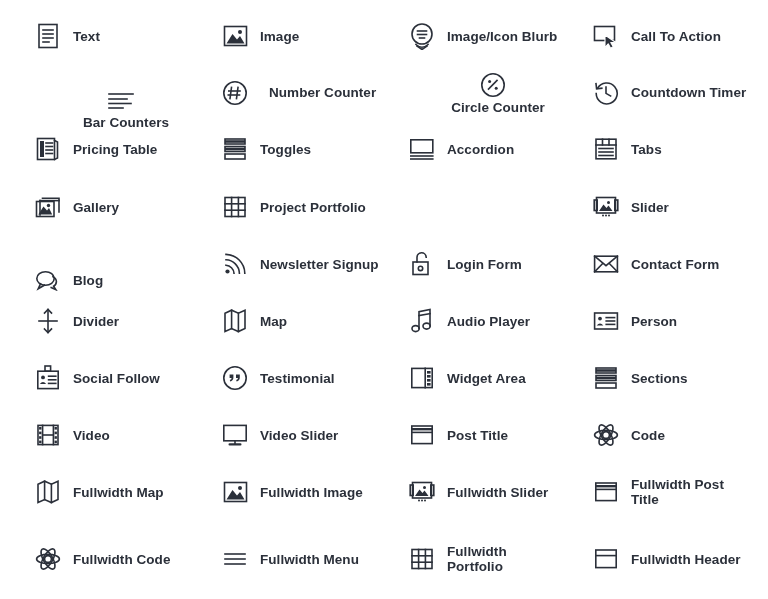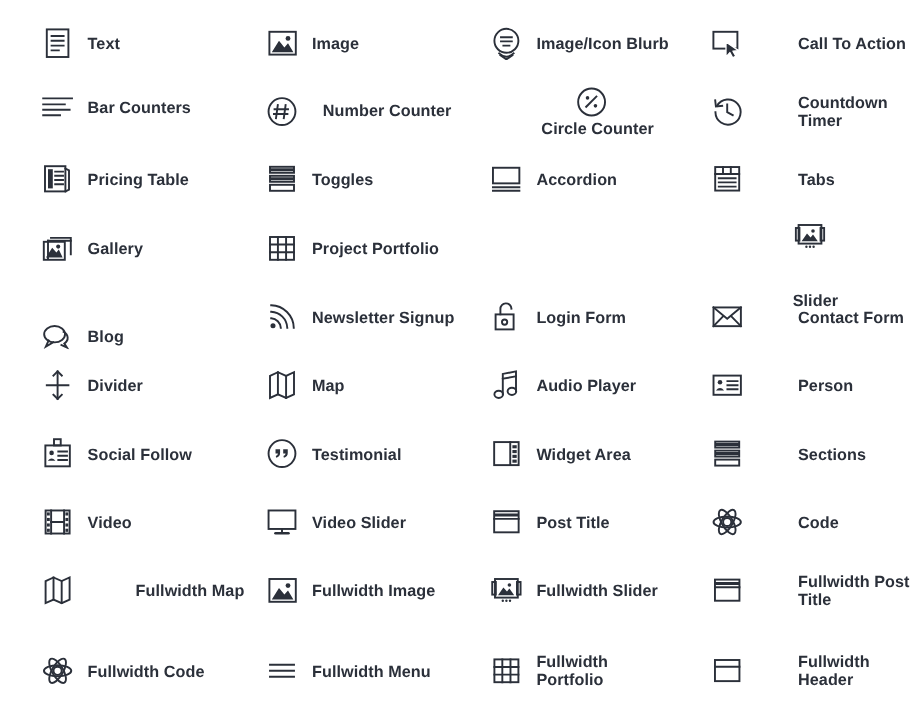--- a/index.html
+++ b/index.html
@@ -46,21 +46,21 @@
     line-height: 15px;
     letter-spacing: 0.05px;
     color: #2b303a;
     white-space: pre-line;
     max-width: 140px;
   }
   
   .c1 { left: 33px;  width: 186px; }
   .c2 { left: 220px; width: 186px; }
   .c3 { left: 407px; width: 182px; }
-  .c4 { left: 591px; width: 177px; gap: 34px; }
+  .c4 { left: 591px; width: 177px; }
 </style>
 </head>
 <body>
 
 <div id="grid">
     <div class="module c1" style="top: 14px;">
       <span class="icon-wrap">
         <svg width="22" height="26" viewBox="0 0 22 26">
           <rect x="2" y="1.5" width="18" height="23" stroke="#2b303a" fill="none" stroke-width="1.6" stroke-linecap="square" stroke-linejoin="miter"></rect>
           <line x1="6" y1="7" x2="16" y2="7" stroke="#2b303a" fill="none" stroke-width="1.6" stroke-linecap="square" stroke-linejoin="miter"></line>
@@ -96,21 +96,21 @@
     </div>
     <div class="module c4" style="top: 14px;">
       <span class="icon-wrap">
         <svg width="26" height="26" viewBox="0 0 26 26">
           <rect x="1.5" y="3.5" width="20" height="14" stroke="#2b303a" fill="none" stroke-width="1.6" stroke-linecap="square" stroke-linejoin="miter"></rect>
           <path d="M12 12 L12 24.5 L15.2 20.8 L17.6 25.2 L20.2 23.8 L17.8 19.6 L22.5 19.2 Z" fill="#2b303a" stroke="#ffffff" stroke-width="1.1" stroke-linejoin="round"></path>
         </svg>
       </span>
       <span class="label">Call To Action</span>
     </div>
-    <div class="module c1" style="top: 67px;">
+    <div class="module c1" style="top: 86px; flex-direction: column;">
       <span class="icon-wrap">
         <svg width="26" height="20" viewBox="0 0 26 20">
           <line x1="1" y1="3" x2="25" y2="3" stroke="#2b303a" fill="none" stroke-width="1.6" stroke-linecap="square" stroke-linejoin="miter"></line>
           <line x1="1" y1="8" x2="19" y2="8" stroke="#2b303a" fill="none" stroke-width="1.6" stroke-linecap="square" stroke-linejoin="miter"></line>
           <line x1="1" y1="12.5" x2="23" y2="12.5" stroke="#2b303a" fill="none" stroke-width="1.6" stroke-linecap="square" stroke-linejoin="miter"></line>
           <line x1="1" y1="17" x2="15" y2="17" stroke="#2b303a" fill="none" stroke-width="1.6" stroke-linecap="square" stroke-linejoin="miter"></line>
         </svg>
       </span>
       <span class="label">Bar Counters</span>
     </div>
@@ -216,21 +216,21 @@
         <svg width="24" height="24" viewBox="0 0 24 24">
           <rect x="2" y="2.5" width="20" height="19" stroke="#2b303a" fill="none" stroke-width="1.6" stroke-linecap="square" stroke-linejoin="miter"></rect>
           <line x1="2" y1="8.8" x2="22" y2="8.8" stroke="#2b303a" fill="none" stroke-width="1.6" stroke-linecap="square" stroke-linejoin="miter"></line>
           <line x1="2" y1="15.2" x2="22" y2="15.2" stroke="#2b303a" fill="none" stroke-width="1.6" stroke-linecap="square" stroke-linejoin="miter"></line>
           <line x1="8.6" y1="2.5" x2="8.6" y2="21.5" stroke="#2b303a" fill="none" stroke-width="1.6" stroke-linecap="square" stroke-linejoin="miter"></line>
           <line x1="15.4" y1="2.5" x2="15.4" y2="21.5" stroke="#2b303a" fill="none" stroke-width="1.6" stroke-linecap="square" stroke-linejoin="miter"></line>
         </svg>
       </span>
       <span class="label">Project Portfolio</span>
     </div>
-    <div class="module c4" style="top: 185px; flex-direction: column;">
+    <div class="module c4" style="top: 185px;">
       <span class="icon-wrap">
         <svg width="26" height="24" viewBox="0 0 26 24">
           <rect x="3.5" y="2.5" width="19" height="15.5" stroke="#2b303a" fill="none" stroke-width="1.6" stroke-linecap="square" stroke-linejoin="miter"></rect>
           <rect x="1.2" y="5" width="3" height="10.5" stroke="#2b303a" fill="none" stroke-width="1.6" stroke-linecap="square" stroke-linejoin="miter"></rect>
           <rect x="21.8" y="5" width="3" height="10.5" stroke="#2b303a" fill="none" stroke-width="1.6" stroke-linecap="square" stroke-linejoin="miter"></rect>
           <path d="M6 16 L10.5 9.5 L13.5 13 L15.5 10.5 L19.5 16 Z" fill="#2b303a"></path>
           <circle cx="15.5" cy="7.5" r="1.5" fill="#2b303a"></circle>
           <circle cx="10" cy="20.6" r="1" fill="#2b303a"></circle>
           <circle cx="13" cy="20.6" r="1" fill="#2b303a"></circle>
           <circle cx="16" cy="20.6" r="1" fill="#2b303a"></circle>
@@ -417,21 +417,21 @@
       <span class="icon-wrap">
         <svg width="26" height="26" viewBox="0 0 26 26">
           <circle cx="13" cy="13" r="3.4" stroke="#2b303a" fill="none" stroke-width="1.6" stroke-linecap="square" stroke-linejoin="miter"></circle>
           <ellipse cx="13" cy="13" rx="11.4" ry="4.6" stroke="#2b303a" fill="none" stroke-width="1.6" stroke-linecap="square" stroke-linejoin="miter"></ellipse>
           <ellipse cx="13" cy="13" rx="11.4" ry="4.6" stroke="#2b303a" fill="none" stroke-width="1.6" stroke-linecap="square" stroke-linejoin="miter" transform="rotate(60 13 13)"></ellipse>
           <ellipse cx="13" cy="13" rx="11.4" ry="4.6" stroke="#2b303a" fill="none" stroke-width="1.6" stroke-linecap="square" stroke-linejoin="miter" transform="rotate(120 13 13)"></ellipse>
         </svg>
       </span>
       <span class="label">Code</span>
     </div>
-    <div class="module c1" style="top: 470px; gap: 40px;">
+    <div class="module c1" style="top: 470px;">
       <span class="icon-wrap">
         <svg width="24" height="26" viewBox="0 0 24 26">
           <path d="M2 5.2 L8.6 2.2 L15.4 5.2 L22 2.2 L22 20.6 L15.4 23.6 L8.6 20.6 L2 23.6 Z" stroke="#2b303a" fill="none" stroke-width="1.6" stroke-linecap="square" stroke-linejoin="miter"></path>
           <line x1="8.6" y1="2.2" x2="8.6" y2="20.6" stroke="#2b303a" fill="none" stroke-width="1.6" stroke-linecap="square" stroke-linejoin="miter"></line>
           <line x1="15.4" y1="5.2" x2="15.4" y2="23.6" stroke="#2b303a" fill="none" stroke-width="1.6" stroke-linecap="square" stroke-linejoin="miter"></line>
         </svg>
       </span>
       <span class="label">Fullwidth Map</span>
     </div>
     <div class="module c2" style="top: 470px;">

